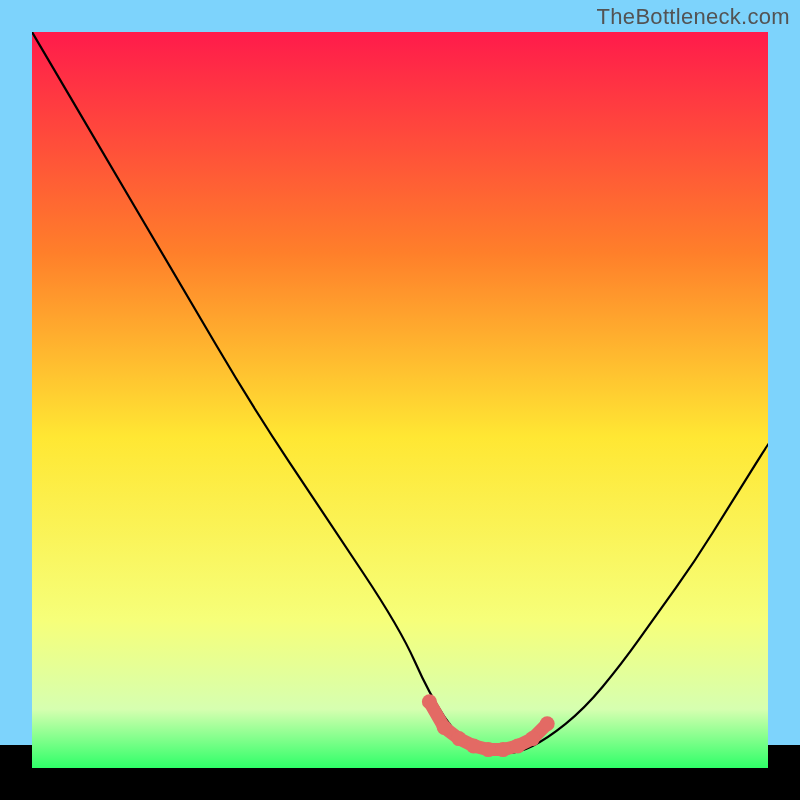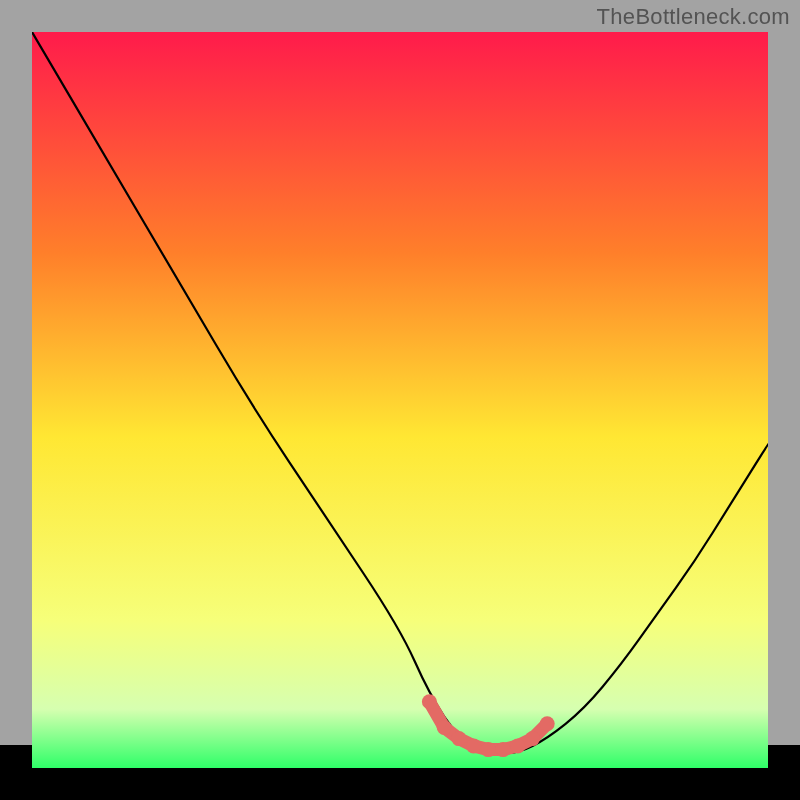--- a/index.html
+++ b/index.html
@@ -8,21 +8,21 @@
     width: 800px;
     height: 800px;
     background: #000;
     overflow: hidden;
     font-family: Arial, Helvetica, sans-serif;
   }
   .frame {
     position: relative;
     width: 800px;
     height: 745px;
-    background: #a3a3a3;
+    background: #7dd3fc;
   }
   .watermark {
     position: absolute;
     top: 4px;
     right: 10px;
     color: #535353;
     font-size: 22px;
     font-weight: 500;
     letter-spacing: 0.3px;
     z-index: 5;

